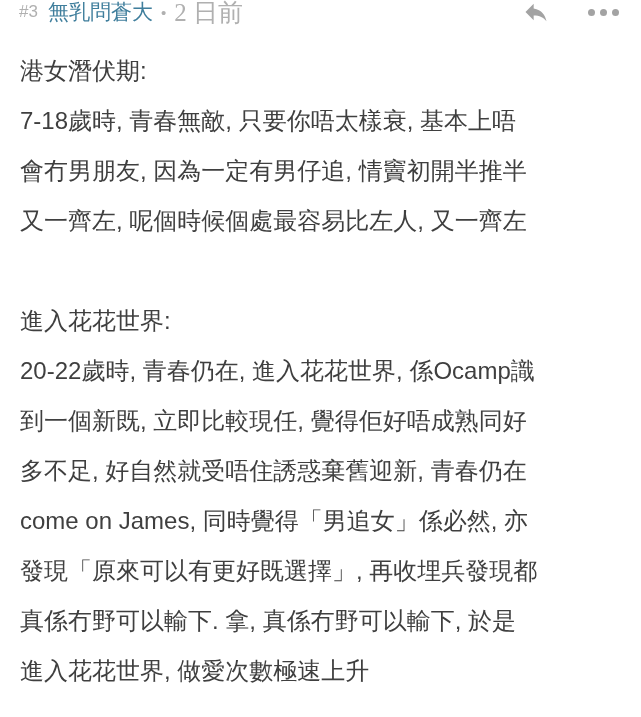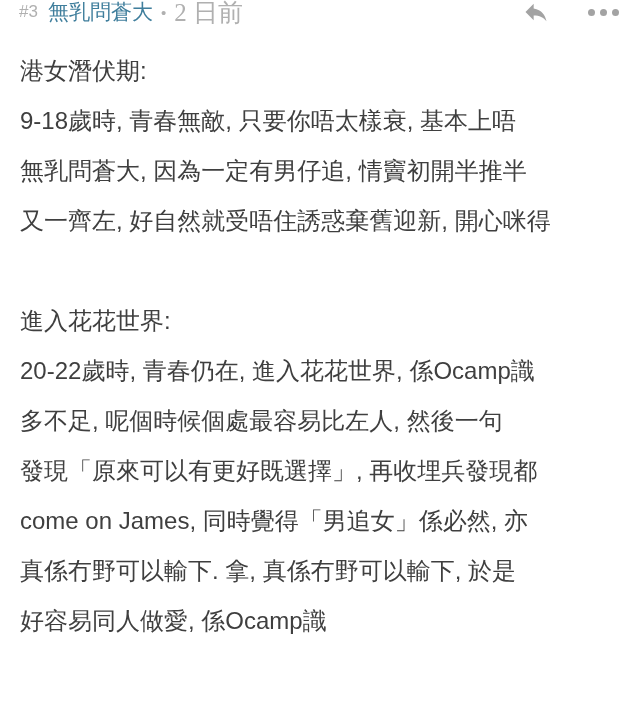--- a/index.html
+++ b/index.html
@@ -77,26 +77,27 @@
       <span></span>
         <span></span>
         <span></span>
     </span>
   </button>
 </header>
 
 <main class="post-body">
   <div class="post-paragraph">
     <div class="post-line">港女潛伏期:</div>
-    <div class="post-line">9-18歲時, 青春無敵, 只要你唔太樣衰, 基本上唔</div>
-    <div class="post-line">無乳問蒼大, 因為一定有男仔追, 情竇初開半推半</div>
-    <div class="post-line">又一齊左, 好自然就受唔住誘惑棄舊迎新, 開心咪得</div>
+    <div class="post-line">7-18歲時, 青春無敵, 只要你唔太樣衰, 基本上唔</div>
+    <div class="post-line">會冇男朋友, 因為一定有男仔追, 情竇初開半推半</div>
+    <div class="post-line">又一齊左, 呢個時候個處最容易比左人, 又一齊左</div>
   </div>
   <div class="post-paragraph">
     <div class="post-line">進入花花世界:</div>
     <div class="post-line">20-22歲時, 青春仍在, 進入花花世界, 係Ocamp識</div>
-    <div class="post-line">多不足, 呢個時候個處最容易比左人, 然後一句</div>
+    <div class="post-line">到一個新既, 立即比較現任, 覺得佢好唔成熟同好</div>
+    <div class="post-line">多不足, 好自然就受唔住誘惑棄舊迎新, 青春仍在</div>
+    <div class="post-line">come on James, 同時覺得「男追女」係必然, 亦</div>
     <div class="post-line">發現「原來可以有更好既選擇」, 再收埋兵發現都</div>
-    <div class="post-line">come on James, 同時覺得「男追女」係必然, 亦</div>
     <div class="post-line">真係冇野可以輸下. 拿, 真係冇野可以輸下, 於是</div>
-    <div class="post-line">好容易同人做愛, 係Ocamp識</div>
+    <div class="post-line">進入花花世界, 做愛次數極速上升</div>
   </div>
 </main>
 
 </body></html>

